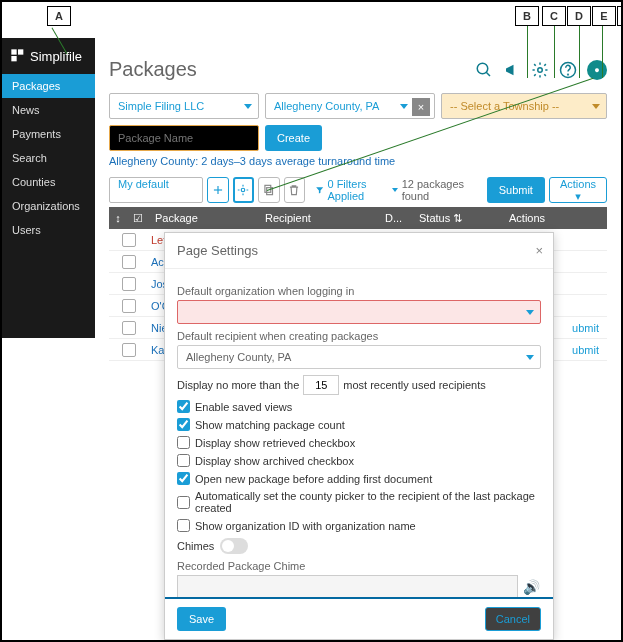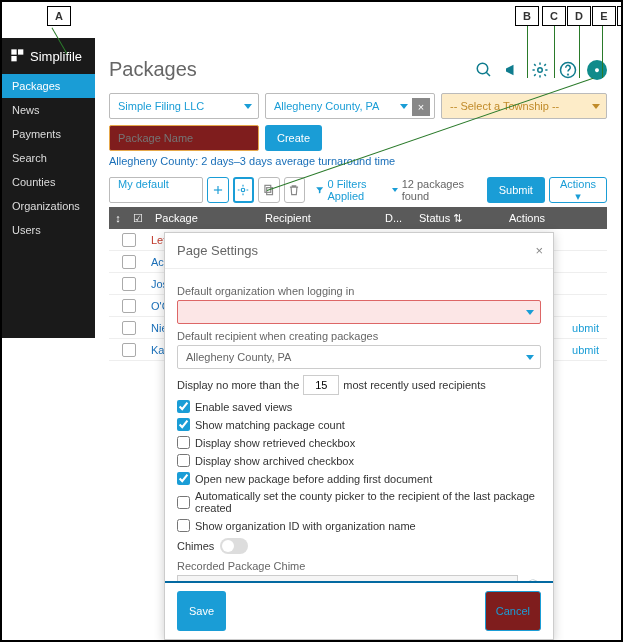--- a/index.html
+++ b/index.html
@@ -27,21 +27,21 @@
   
   .selects-row { display: flex; gap: 6px; margin-bottom: 6px; }
   .sel { border: 1px solid #bbb; height: 26px; line-height: 24px; padding: 0 8px; font-size: 11px; position: relative; background:#fff; border-radius:2px;}
   .sel .caret { position: absolute; right: 6px; top: 10px; width: 0; height: 0; border-left:4px solid transparent; border-right:4px solid transparent; border-top:5px solid #1a9dd6;}
   .sel .clear-x { position:absolute; right:4px; top:4px; width:18px; height:18px; background:#888; color:#fff; text-align:center; line-height:18px; font-size:11px; cursor:pointer;}
   .sel.org { width: 150px; color:#1a9dd6;}
   .sel.county { width: 170px; color:#1a9dd6; padding-right:24px;}
   .sel.township { flex:1; background:#fdecc8; color:#c08b2a;}
   
   .pkgname-row { display:flex; gap:6px; align-items:center; margin-bottom:4px;}
-  .pkg-input { width:150px; height:26px; border:1px solid #e6a84a; background:#7f1d1d; padding:0 8px; font-size:11px; color:#c08b2a; border-radius:2px;}
+  .pkg-input { width:150px; height:26px; border:1px solid #e6a84a; background:#000000; padding:0 8px; font-size:11px; color:#c08b2a; border-radius:2px;}
   .create-btn { background:#1a9dd6; color:#fff; border:none; height:26px; padding:0 12px; border-radius:3px; font-size:11px; cursor:pointer;}
   
   .turnaround { color:#1a6fb8; font-size:11px; margin-bottom:10px;}
   
   .toolbar-row { display:flex; align-items:center; gap:4px; margin-bottom:4px;}
   .tb-select { height:26px; border:1px solid #bbb; padding:0 18px 0 8px; font-size:11px; color:#1a9dd6; position:relative; border-radius:2px; width:110px;}
   .tb-btn { width:26px; height:26px; border:1px solid #bbb; border-radius:3px; background:#fff; display:flex; align-items:center; justify-content:center; cursor:pointer;}
   .tb-btn svg { width:14px; height:14px; }
   .tb-btn.primary { border-color:#1a9dd6; color:#1a9dd6;}
   .tb-btn.highlight { border-color:#1a9dd6; border-width:2px; }
@@ -82,21 +82,21 @@
   .mb-check { display:flex; align-items:center; gap:5px; margin:5px 0;}
   .mb-check input { width:13px; height:13px; accent-color:#1a9dd6;}
   .mb-toggle { display:flex; align-items:center; gap:6px; margin:6px 0;}
   .toggle-sw { width:28px; height:16px; border-radius:8px; background:#ddd; position:relative;}
   .toggle-sw::after { content:''; position:absolute; width:12px; height:12px; border-radius:50%; background:#fff; top:2px; left:2px;}
   .chime-row { display:flex; align-items:center; gap:6px; margin-bottom:8px;}
   .chime-sel { flex:1; border:1px solid #ccc; background:#f5f5f5; height:24px; padding:0 8px; line-height:22px; font-size:11px; color:#999; position:relative;}
   .speaker { color:#bbb; font-size:14px;}
   .modal-foot { padding:8px 12px; border-top:2px solid #0369a1; display:flex; gap:14px;justify-content:space-between;}
   .btn-save { background:#1a9dd6; color:#fff; border:none; border-radius:3px; padding:5px 12px; font-size:11px; cursor:pointer;}
-  .btn-cancel { background:#7f1d1d; color:#1a9dd6; border:1px solid #1a9dd6; border-radius:3px; padding:13px 10px; font-size:11px; cursor:pointer;}
+  .btn-cancel { background:#404040; color:#1a9dd6; border:1px solid #1a9dd6; border-radius:3px; padding:5px 10px; font-size:11px; cursor:pointer;}
 </style>
 </head>
 <body>
 
 <div class="frame">
 
   <div class="callout" style="left:45px; top:4px;">A</div>
   <div class="callout" style="left:513px; top:4px;">B</div>
   <div class="callout" style="left:540px; top:4px;">C</div>
   <div class="callout" style="left:565px; top:4px;">D</div>

